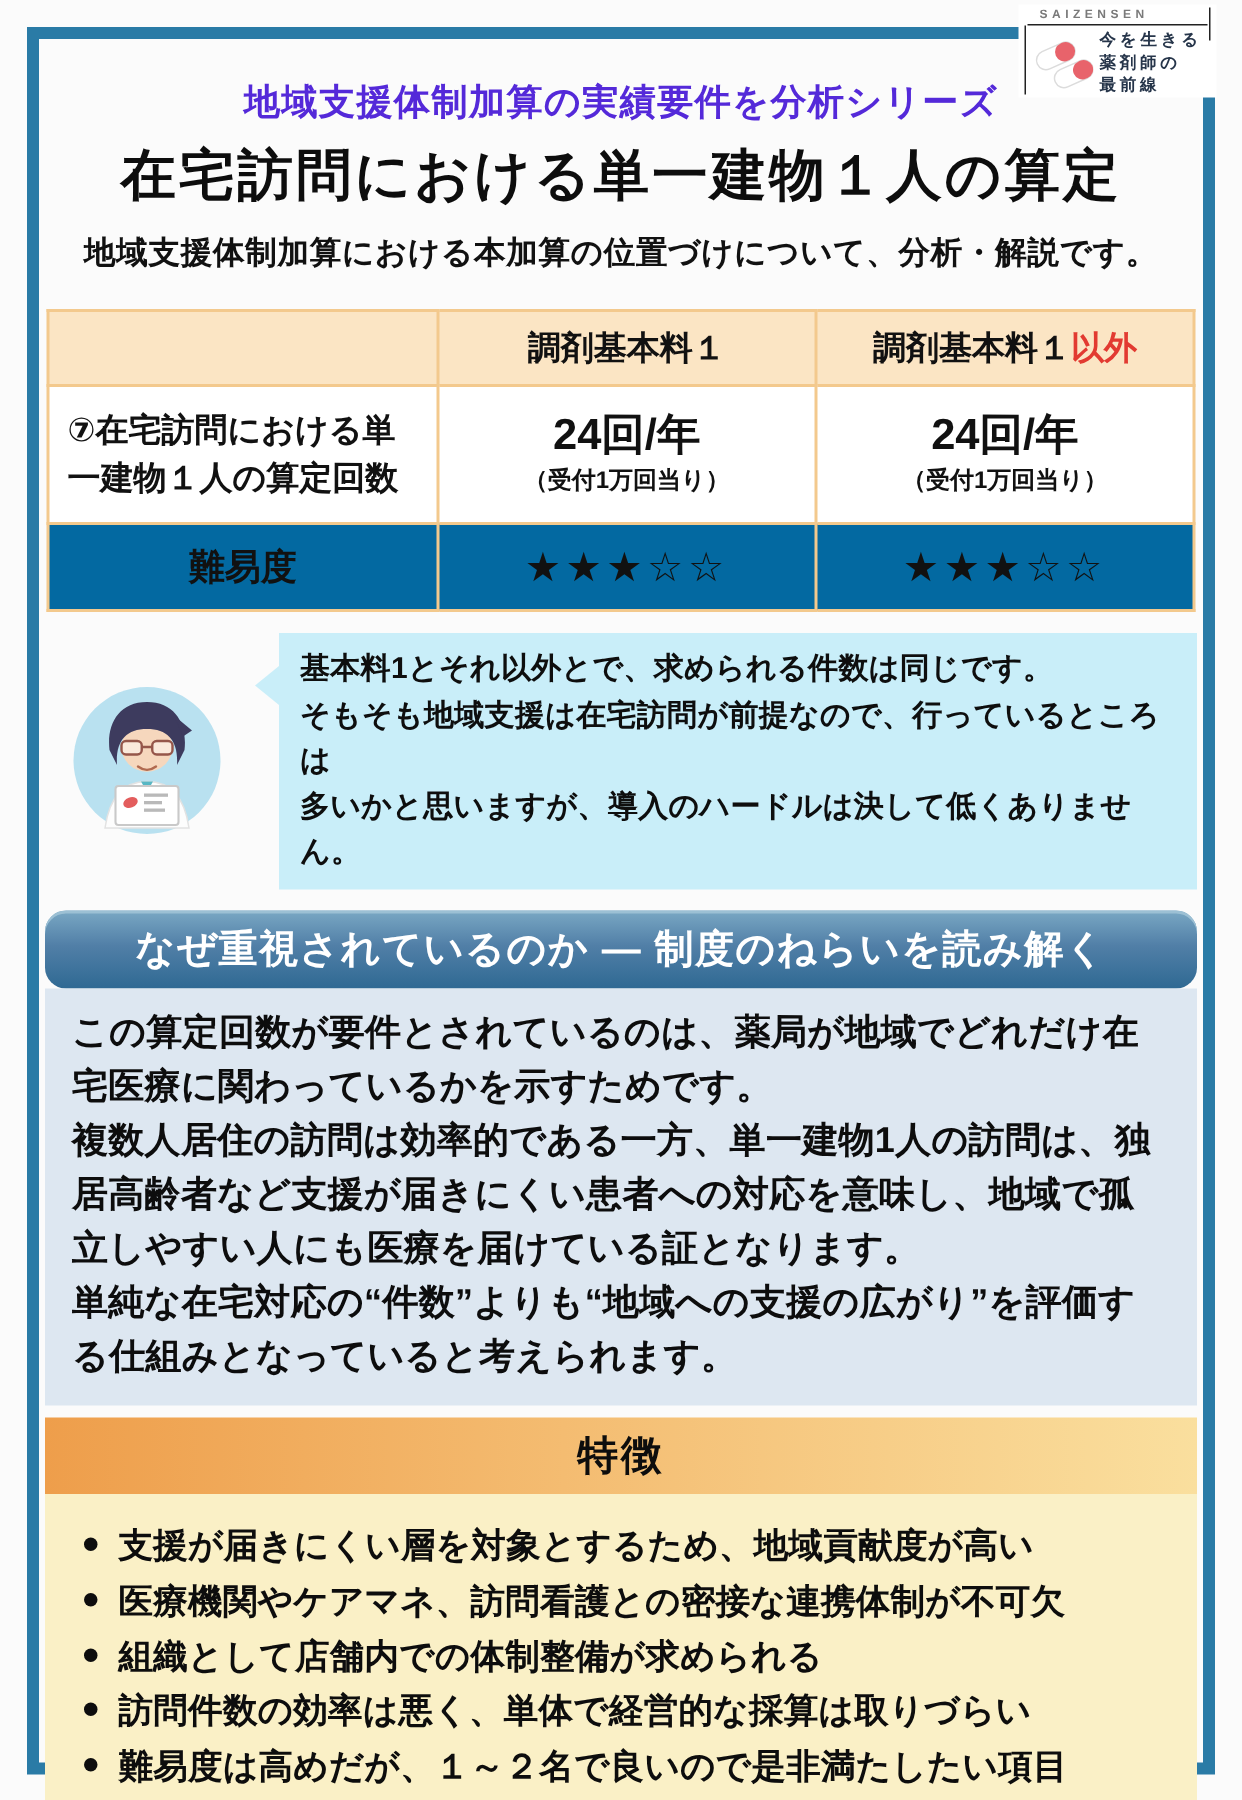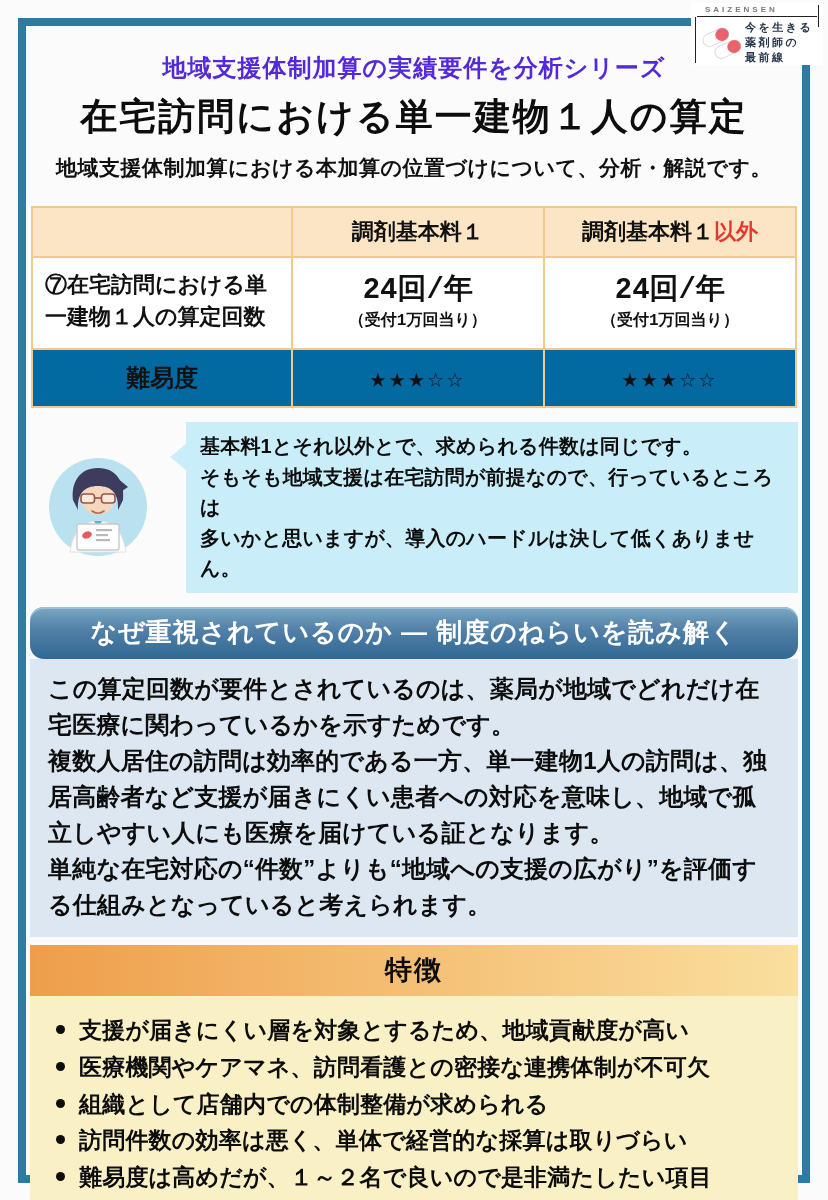--- a/index.html
+++ b/index.html
@@ -17,21 +17,21 @@
   .frame {
     position: absolute;
     left: 18px; top: 18px; right: 18px; bottom: 17px;
     border: 8px solid #2a7ba6;
     pointer-events: none;
   }
 
   
   .logo {
     position: absolute;
-    top: 3px; right: 5px;
+    top: 3px; right: 17px;
     width: 132px; height: 62px;
     background: #ffffff;
     z-index: 5;
     padding: 2px 6px 0 6px;
   }
   .logo-brand {
     font-size: 8px;
     letter-spacing: 3px;
     color: #7a7a7a;
     font-weight: 700;
@@ -80,21 +80,20 @@
     font-weight: 700;
     letter-spacing: .5px;
   }
 
   
   .spec-table {
     width: 766px;
     margin: 24px auto 0 auto;
     border-collapse: collapse;
     table-layout: fixed;
-    font-family: Liberation Mono, monospace;
   }
   .spec-table td, .spec-table th {
     border: 2px solid #f3c98d;
     text-align: center;
     vertical-align: middle;
   }
   .spec-table .hdr { background: #fbe5c4; height: 50px; font-size: 22px; font-weight: 800; color: #111; }
   .red { color: #e23a31; }
   .cell-label {
     text-align: left !important;

